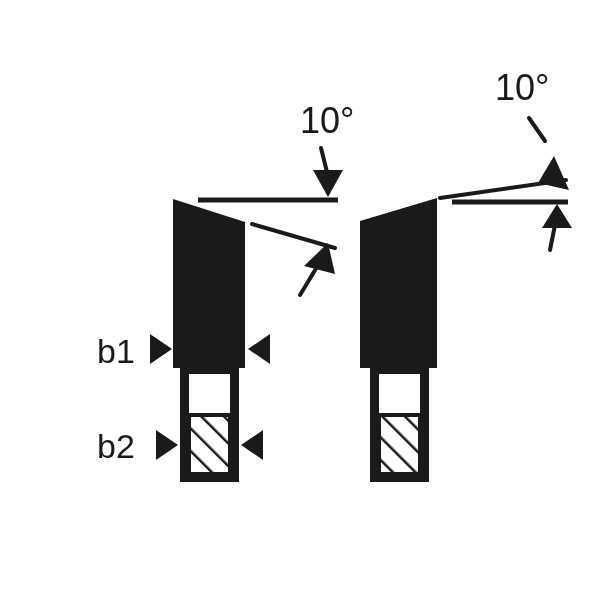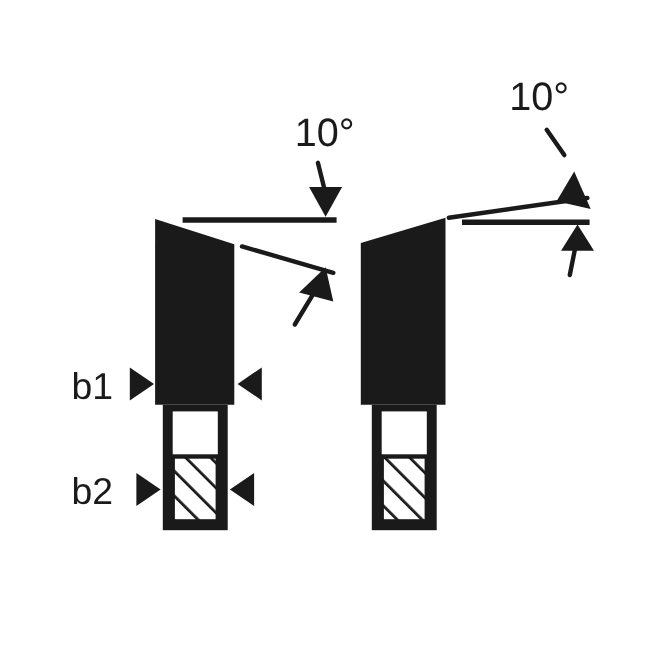--- a/index.html
+++ b/index.html
@@ -12,20 +12,21 @@
     width: 600px;
     height: 600px;
     overflow: hidden;
     font-family: "Liberation Sans", sans-serif;
   }
   #diagram-root {
     position: relative;
     width: 556px;
     height: 600px;
     background: #ffffff;
+    margin-left: 32px;
   }
   svg#blade-svg {
     display: block;
     width: 600px;
     height: 600px;
   }
   text.dim-label {
     font-family: "Liberation Sans", sans-serif;
     font-size: 34px;
     fill: #1a1a1a;

